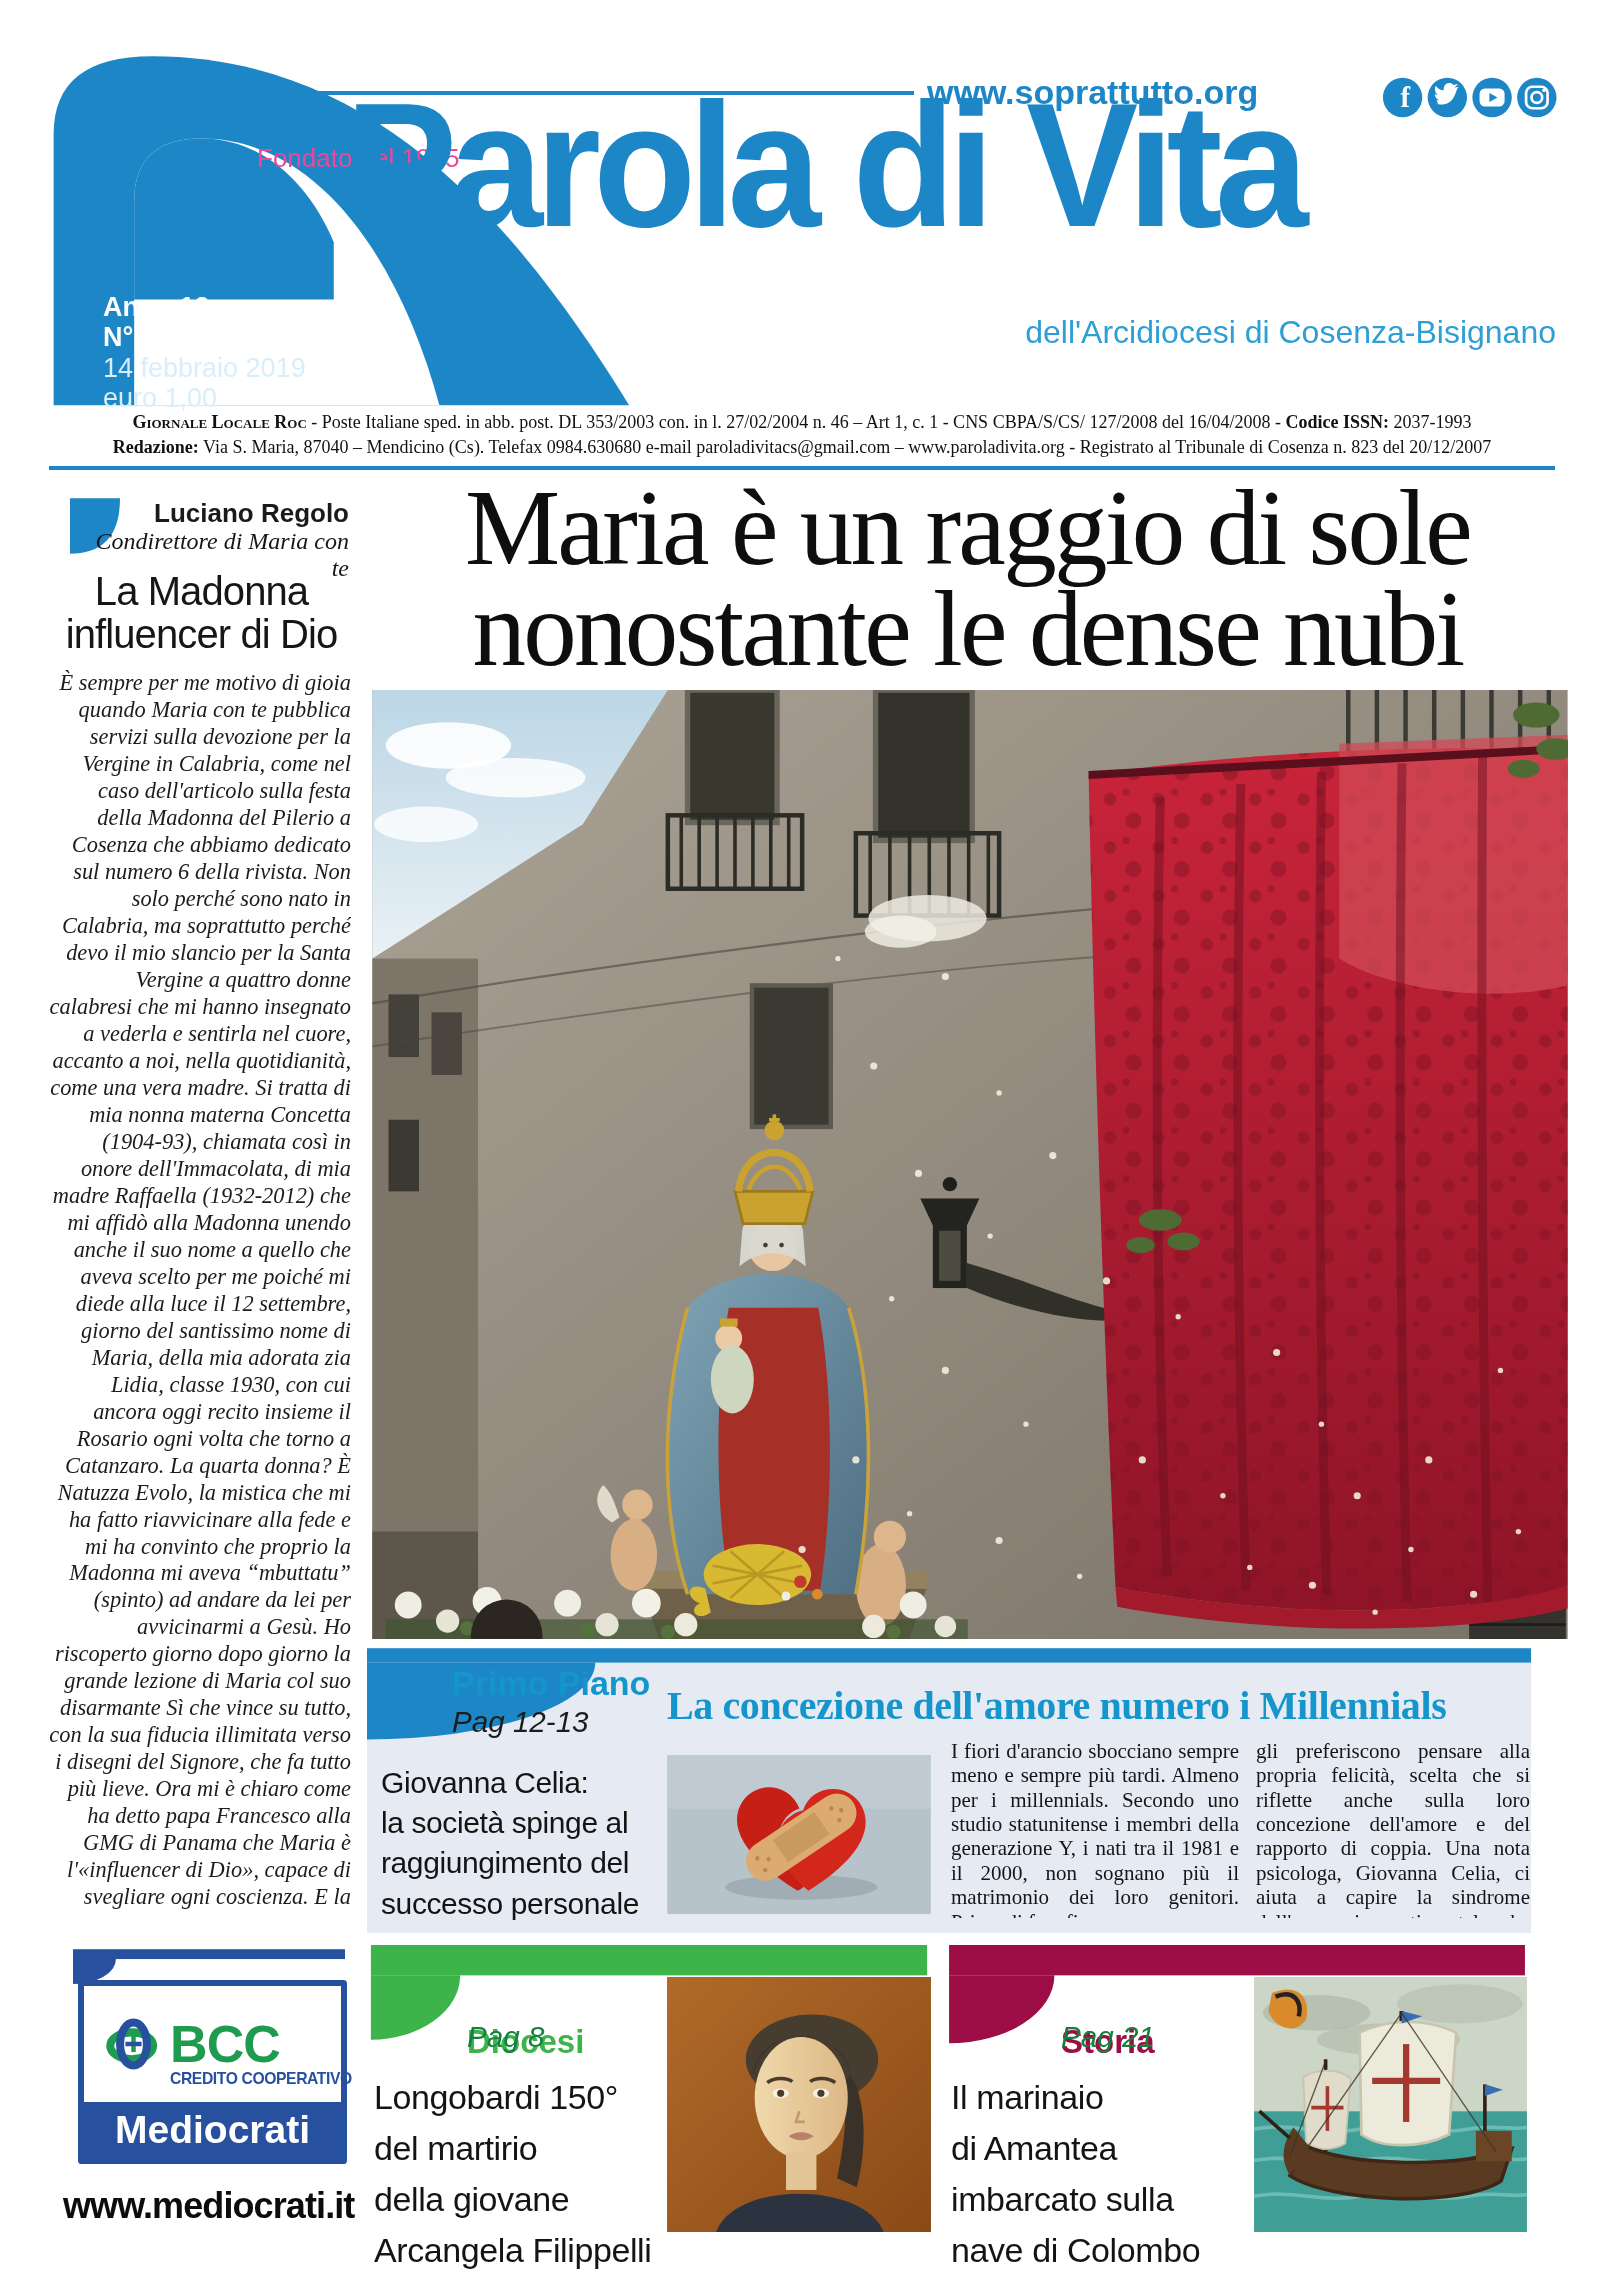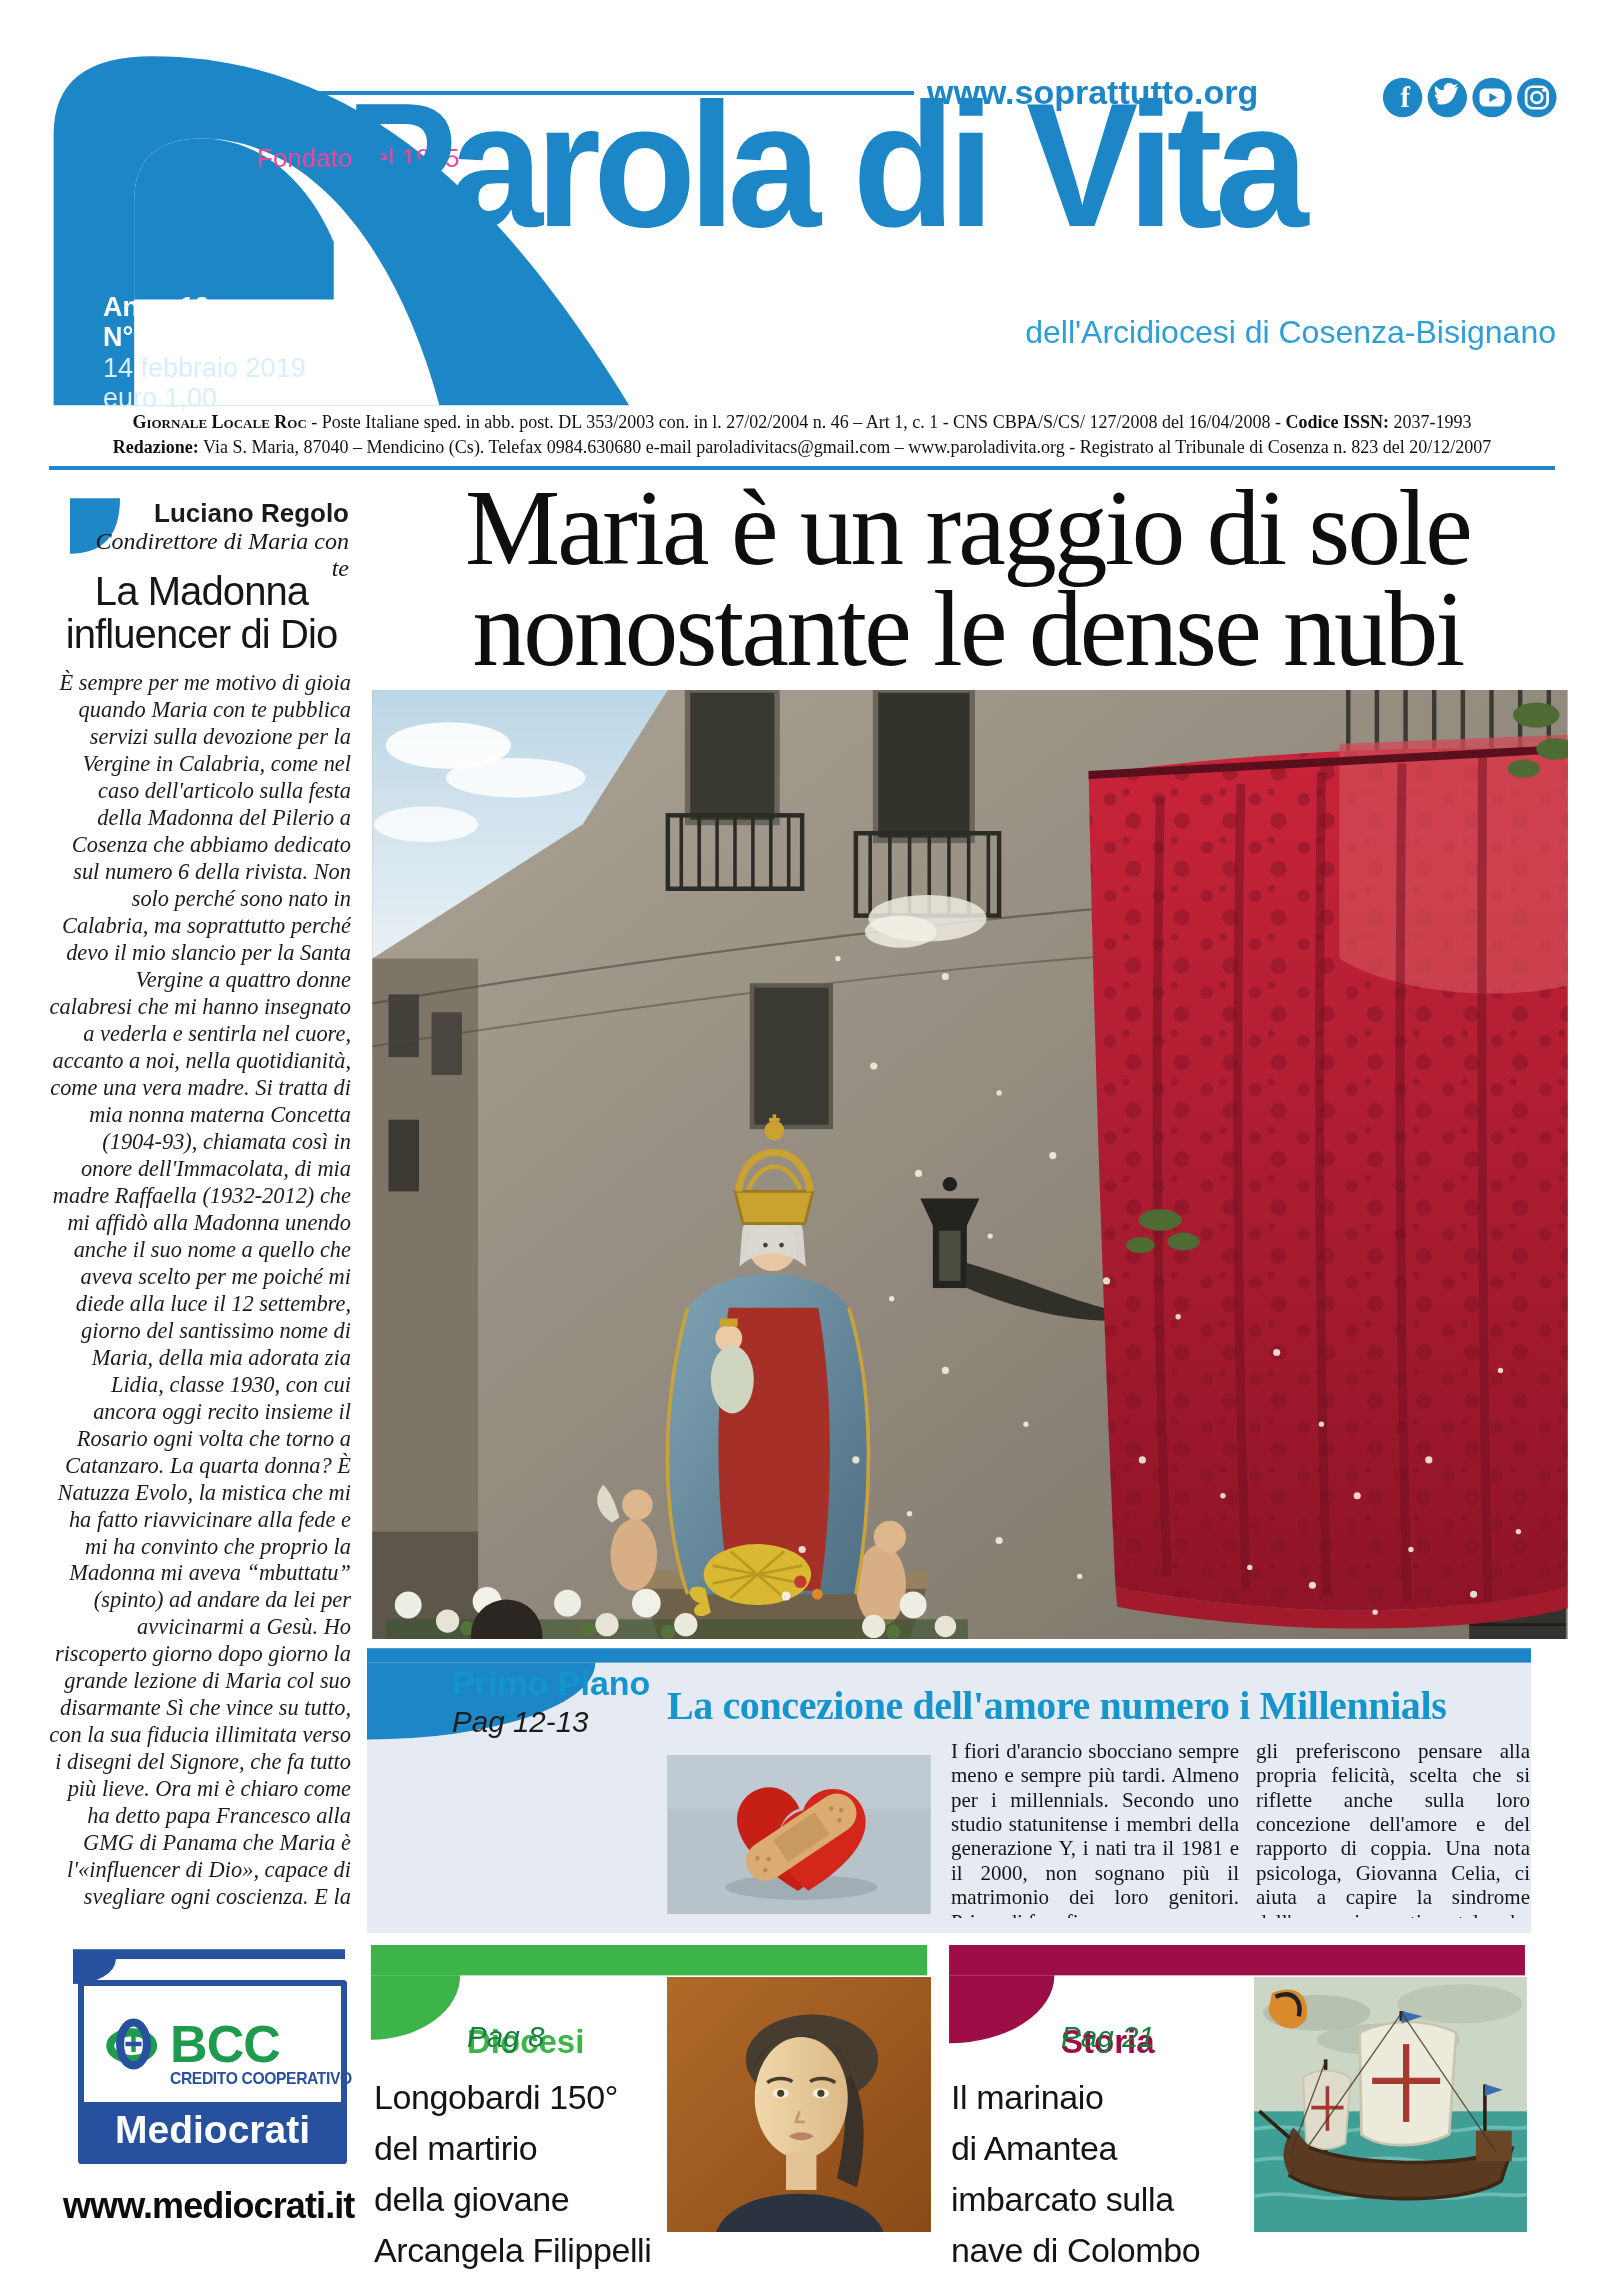--- a/index.html
+++ b/index.html
@@ -348,20 +348,26 @@
     </g>
   </svg>
 
   <div class="abs panel" style="left:367px;top:1648px;width:1164px;height:285px"></div>
   <svg class="abs" style="left:367px;top:1648px;width:1164px;height:99px" viewBox="0 0 1300 110">
     <rect x="0" y="0" width="1300" height="16" fill="#1d86c7"></rect>
     <path d="M0,16 H255 A255,86 0 0 1 0,102 Z" fill="#1d86c7"></path>
   </svg>
   <div class="abs pp-label" style="left:452px;top:1664px">Primo Piano</div>
   <div class="abs pp-page" style="left:452px;top:1705px">Pag 12-13</div>
+  <div class="abs kicker" style="left:381px;top:1763px;width:287px">
+    <div>Giovanna Celia:</div>
+    <div>la società spinge al</div>
+    <div>raggiungimento del</div>
+    <div>successo personale</div>
+  </div>
   <div class="abs pp-headline nowrap" style="left:667px;top:1682px">La concezione dell'amore numero i Millennials</div>
 
   <svg class="abs" style="left:667px;top:1755px;width:264px;height:159px" viewBox="0 0 295 178">
     <rect x="0" y="0" width="295" height="178" fill="#b7c3cb"></rect>
     <rect x="0" y="0" width="295" height="60" fill="#c3cdd4" opacity=".7"></rect>
     <ellipse cx="150" cy="148" rx="85" ry="14" fill="#5a6a72" opacity=".25"></ellipse>
     <path d="M148,60 C136,30 96,28 82,56 C68,84 92,118 146,152 C150,150 152,148 154,146 C132,120 120,96 128,78 C134,66 142,62 148,60 Z" fill="#c61f15"></path>
     <path d="M152,62 C162,32 204,30 218,58 C232,86 210,120 158,152 C150,146 142,138 136,130 C120,104 122,84 134,72 C140,66 146,63 152,62 Z" fill="#d4271c"></path>
     <g transform="rotate(-34 150 92)">
       <rect x="80" y="70" width="140" height="44" rx="22" fill="#dcab72"></rect>

